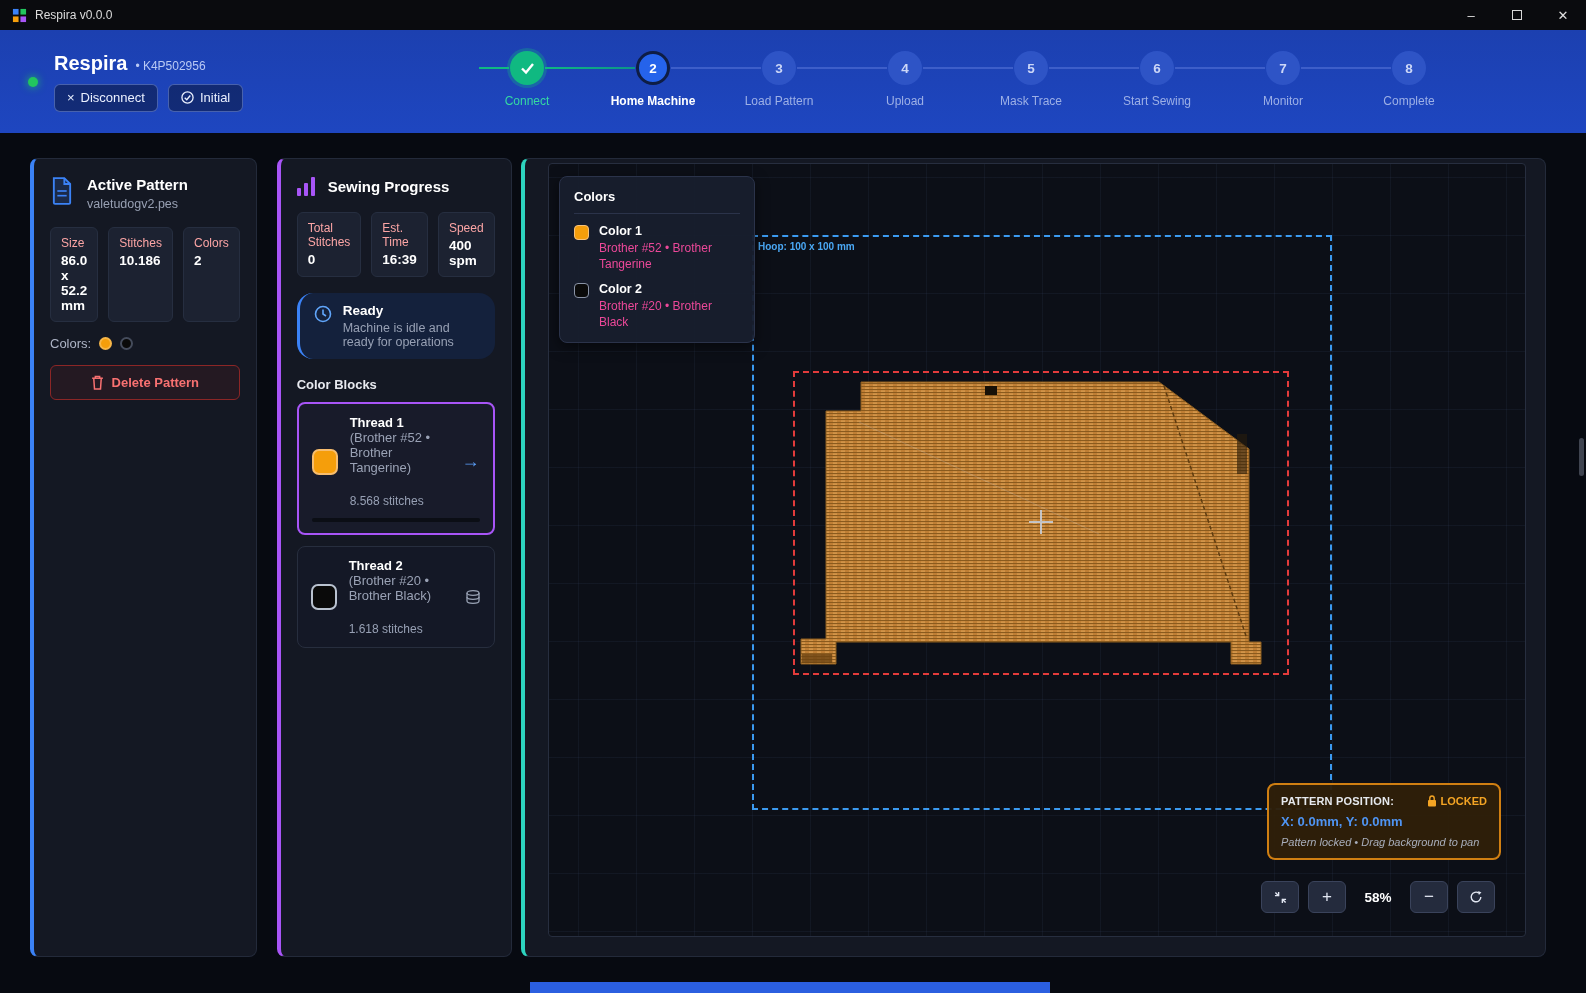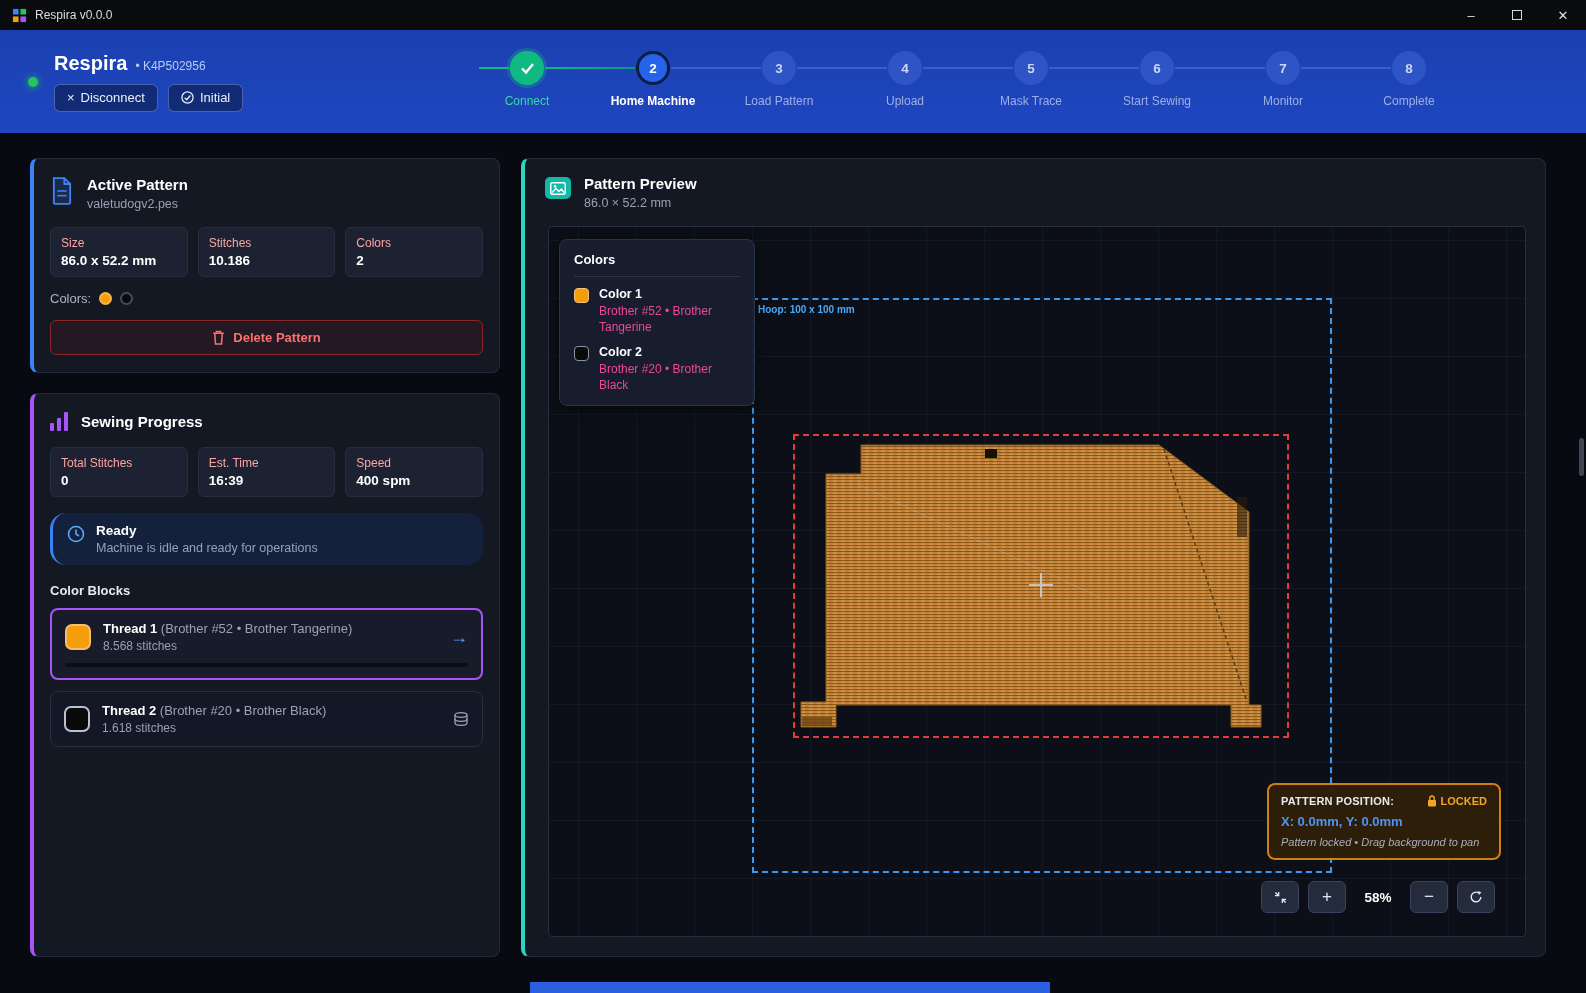--- a/index.html
+++ b/index.html
@@ -38,21 +38,21 @@
             font-size:13.5px; font-weight:bold; position:relative; z-index:1; }
   .s-complete .circle { background:#10b981; box-shadow:0 0 0 3px rgba(16,185,129,0.3); }
   .s-active  .circle { background:#2563eb; color:#fff; border:3px solid #0e1d45; }
   .s-pending .circle { background:#2e54c6; color:#ccd7f7; }
   .slabel { margin-top:9px; font-size:12px; color:#9db0e6; white-space:nowrap; }
   .s-complete .slabel { color:#35d9a2; }
   .s-active  .slabel { color:#fff; font-weight:bold; }
 
   
   .main { display:flex; gap:21px; padding:25px 40px 36px 30px; height:860px; }
-  .left-col { width:470px; display:flex; flex-direction:column; gap:20px; flex-shrink:0; }
+  .left-col { width:470px; display:flex; flex-direction:row; gap:20px; flex-shrink:0; }
   .card { background:#141823; border:1px solid #232a3a; border-radius:8px; }
   .card-blue   { border-left:4px solid #3b82f6; }
   .card-purple { border-left:4px solid #a855f7; flex:1; }
   .card-teal   { border-left:4px solid #2dd4bf; flex:1; display:flex; flex-direction:column; }
   .card-pad { padding:17px 16px; }
 
   .card-head { display:flex; gap:13px; align-items:flex-start; }
   .head-title { font-size:15px; font-weight:bold; color:#fff; }
   .head-sub { font-size:12.5px; color:#98a0b3; margin-top:4px; }
 
@@ -82,21 +82,21 @@
   .thread { border-radius:8px; padding:11px 13px; margin-bottom:11px; }
   .thread-active { background:#181b2a; border:2px solid #a855f7; }
   .thread-idle   { background:#141826; border:1px solid #272e3e; }
   .thread-top { display:flex; align-items:center; gap:12px; }
   .swatch { width:26px; height:26px; border-radius:7px; flex-shrink:0; }
   .swatch-1 { border:2px solid #f7bd6e; }
   .swatch-2 { border:2px solid #b9c2d0; }
   .thread-info { flex:1; }
   .thread-line1 { font-size:13px; color:#9aa2b5; }
   .thread-name { color:#fff; font-weight:bold; }
-  .thread-stitches { font-size:12px; color:#97a0b4; margin-top:3px; }
+  .thread-stitches { font-size:12px; color:#97a0b4; margin-top:19px; }
   .thread-arrow { color:#5a9df5; font-size:18px; font-weight:bold; }
   .track { height:4px; background:#0b0e15; border-radius:2px; margin-top:10px; }
 
   
   .pv-head { padding:16px 20px 12px; display:flex; gap:13px; align-items:flex-start; }
   .pv-badge { width:26px; height:22px; background:#14b8a6; border-radius:5px; display:flex; align-items:center; justify-content:center; margin-top:2px; }
   .doc-badge, .chart-badge { margin-top:1px; }
 
   .canvas { flex:1; margin:4px 19px 19px 23px; position:relative; background:#0c0f17;
             border:1px solid #272e3f; border-radius:4px; overflow:hidden;
@@ -345,33 +345,20 @@
             <ellipse cx="8" cy="4" rx="6" ry="2.3" fill="none" stroke="#99a2b4" stroke-width="1.3"></ellipse>
             <path d="M2 4 V8 C2 9.3 4.7 10.3 8 10.3 C11.3 10.3 14 9.3 14 8 V4" fill="none" stroke="#99a2b4" stroke-width="1.3"></path>
             <path d="M2 8 V12 C2 13.3 4.7 14.3 8 14.3 C11.3 14.3 14 13.3 14 12 V8" fill="none" stroke="#99a2b4" stroke-width="1.3"></path>
           </svg>
         </div>
       </div>
     </div>
   </div>
 
   <div class="card card-teal">
-    <div class="pv-head">
-      <div class="pv-badge">
-        <svg width="16" height="13" viewBox="0 0 16 13">
-          <rect x="0.8" y="0.8" width="14.4" height="11.4" rx="1.5" fill="none" stroke="#fff" stroke-width="1.4"></rect>
-          <circle cx="5" cy="4.4" r="1.3" fill="#fff"></circle>
-          <path d="M2 10.5 L6 6.5 L9 9.5 L11.5 7 L14 10.5" fill="none" stroke="#fff" stroke-width="1.4"></path>
-        </svg>
-      </div>
-      <div>
-        <div class="head-title">Pattern Preview</div>
-        <div class="head-sub">86.0 × 52.2 mm</div>
-      </div>
-    </div>
 
     <div class="canvas">
 
       <div class="hoop">
         <div class="hoop-label">Hoop: 100 x 100 mm</div>
       </div>
 
       <div class="bbox"></div>
 
       <svg class="pattern-svg" width="470" height="300" viewBox="0 0 470 300">

